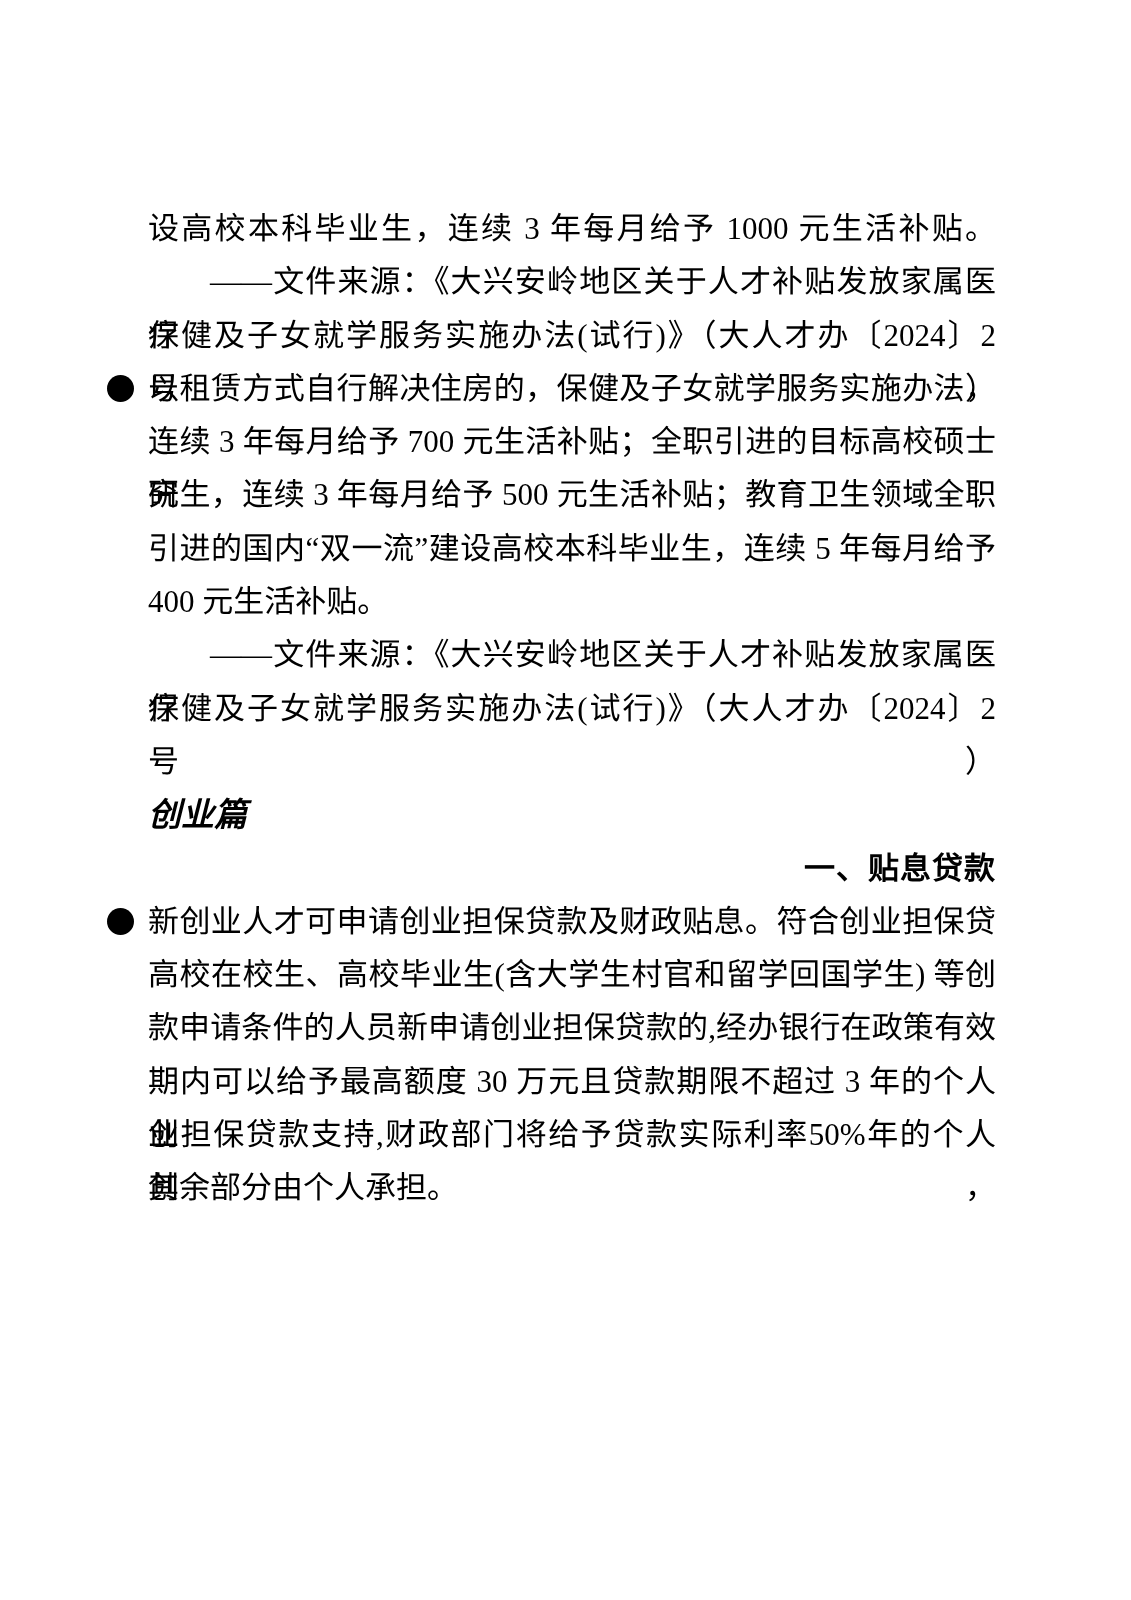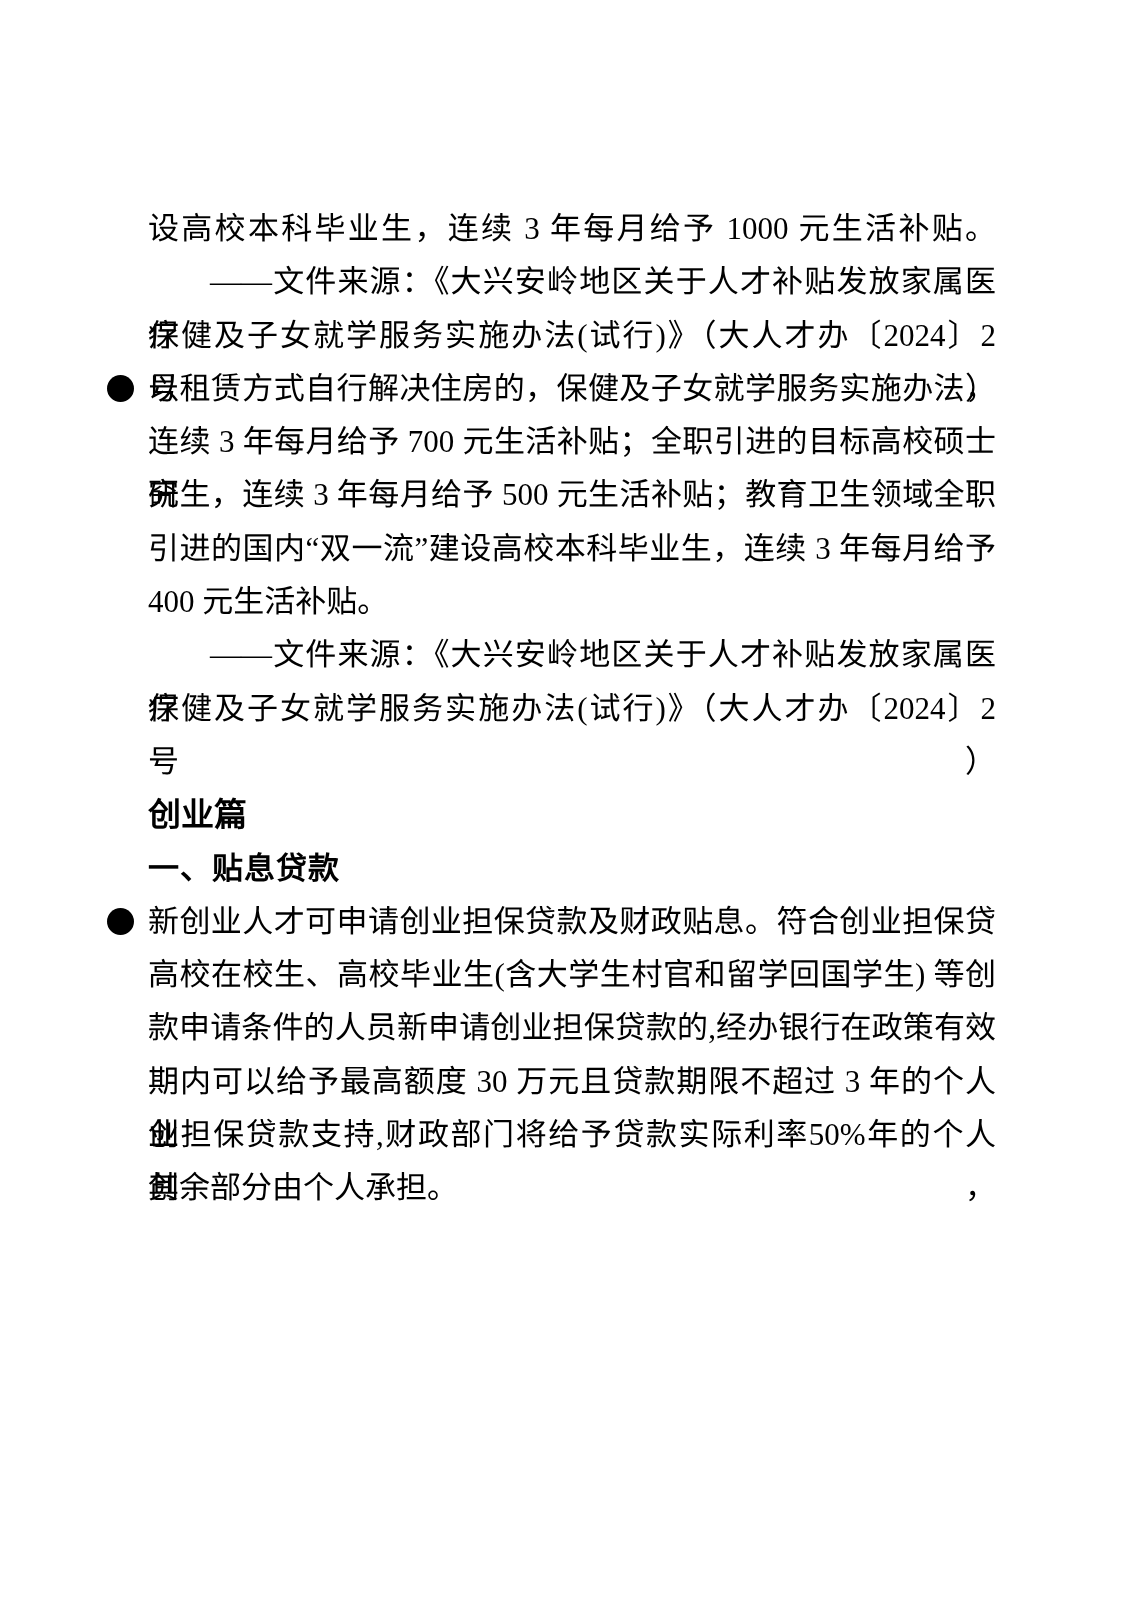--- a/index.html
+++ b/index.html
@@ -51,25 +51,27 @@
     background: #000000;
     border-radius: 50%;
   }
   .spacer {
     height: 53.3px;
   }
   .heading {
     font-family: "Liberation Sans", "DejaVu Sans", sans-serif;
     font-weight: bold;
     font-size: 33px;
+    font-style: italic;
   }
   .subheading {
     font-weight: bold;
     font-size: 31px;
     letter-spacing: 1px;
+    text-align: right;
   }
 </style>
 </head>
 <body>
 
 <div class="page">
   <div class="content">
 
     <div class="para">
       <div class="line fill">设高校本科毕业生，连续 3 年每月给予 1000 元生活补贴。</div>
@@ -78,21 +80,21 @@
     <div class="para">
       <div class="line fill indent">——文件来源：《大兴安岭地区关于人才补贴发放家属医疗</div>
       <div class="line fill">保健及子女就学服务实施办法(试行)》（大人才办〔2024〕2 号）</div>
     </div>
 
     <div class="para">
       <span class="dot"></span>
       <div class="line fill">以租赁方式自行解决住房的，保健及子女就学服务实施办法，</div>
       <div class="line fill">连续 3 年每月给予 700 元生活补贴；全职引进的目标高校硕士研</div>
       <div class="line fill">究生，连续 3 年每月给予 500 元生活补贴；教育卫生领域全职</div>
-      <div class="line fill">引进的国内“双一流”建设高校本科毕业生，连续 3 年每月给予</div>
+      <div class="line fill">引进的国内“双一流”建设高校本科毕业生，连续 5 年每月给予</div>
       <div class="line">400 元生活补贴。</div>
     </div>
 
     <div class="para">
       <div class="line fill indent">——文件来源：《大兴安岭地区关于人才补贴发放家属医疗</div>
       <div class="line fill">保健及子女就学服务实施办法(试行)》（大人才办〔2024〕2 号）</div>
     </div>
 
     <div class="spacer"></div>
 

